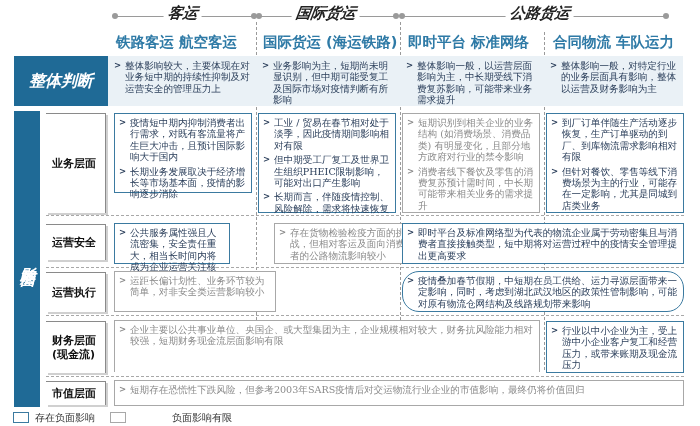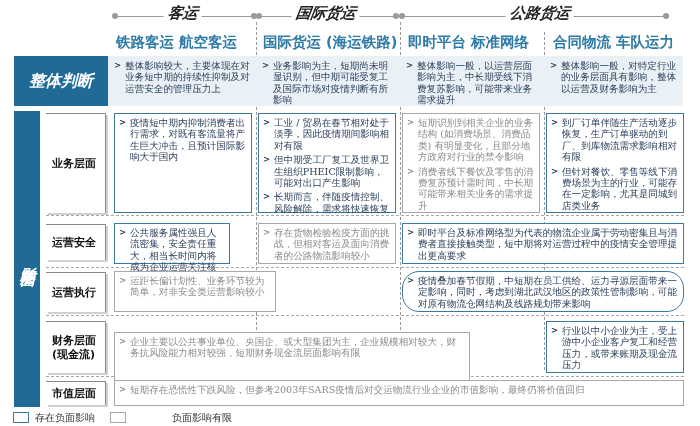--- a/index.html
+++ b/index.html
@@ -91,59 +91,60 @@
   </div>
 
 <div class="blue-head" style="left:14px; top:111px; width:26px; height:296px; font-size:15px; writing-mode:vertical-rl; letter-spacing:2px; text-orientation:upright;">影响层面</div>
 
 <div class="hdash" style="left:46px; top:215px; width:638px;"></div>
 <div class="hdash" style="left:46px; top:267px; width:638px;"></div>
 <div class="hdash" style="left:46px; top:315px; width:638px;"></div>
 <div class="hdash" style="left:46px; top:376px; width:638px;"></div>
 
 <div class="row-label" style="left:46px; top:113px; width:60px; height:100px;">业务层面</div>
-<div class="box neg" style="left:114px; top:113px; width:138px; height:100px;">
+<div class="box neg" style="left:114px; top:113px; width:138px; height:80px;">
   <div class="item">疫情短中期内抑制消费者出行需求，对既有客流量将产生巨大冲击，且预计国际影响大于国内</div>
+  <div class="item">长期业务发展取决于经济增长等市场基本面，疫情的影响逐步消除</div>
 </div>
 <div class="box neg" style="left:258px; top:113px; width:138px; height:100px;">
   <div class="item">工业 / 贸易在春节相对处于淡季，因此疫情期间影响相对有限</div>
   <div class="item">但中期受工厂复工及世界卫生组织PHEIC限制影响，可能对出口产生影响</div>
   <div class="item">长期而言，伴随疫情控制、风险解除，需求将快速恢复</div>
 </div>
 <div class="box lim" style="left:402px; top:113px; width:138px; height:100px;">
   <div class="item">短期识别到相关企业的业务结构 (如消费场景、消费品类) 有明显变化，且部分地方政府对行业的禁令影响</div>
   <div class="item">消费者线下餐饮及零售的消费复苏预计需时间，中长期可能带来相关业务的需求提升</div>
 </div>
 <div class="box neg" style="left:546px; top:113px; width:138px; height:100px;">
   <div class="item">到厂订单伴随生产活动逐步恢复，生产订单驱动的到厂、到库物流需求影响相对有限</div>
   <div class="item">但针对餐饮、零售等线下消费场景为主的行业，可能存在一定影响，尤其是同城到店类业务</div>
 </div>
 
 <div class="row-label" style="left:46px; top:224px; width:60px; height:36px;">运营安全</div>
 <div class="box neg" style="left:114px; top:223px; width:116px; height:41px;">
   <div class="item">公共服务属性强且人流密集，安全责任重大，相当长时间内将成为企业运营关注核心</div>
 </div>
-<div class="box lim" style="left:258px; top:223px; width:138px; height:41px;">
+<div class="box lim" style="left:274px; top:223px; width:138px; height:41px;">
   <div class="item">存在货物检验检疫方面的挑战，但相对客运及面向消费者的公路物流影响较小</div>
 </div>
 <div class="box neg" style="left:402px; top:223px; width:282px; height:41px;">
   <div class="item">即时平台及标准网络型为代表的物流企业属于劳动密集且与消费者直接接触类型，短中期将对运营过程中的疫情安全管理提出更高要求</div>
 </div>
 
 <div class="row-label" style="left:46px; top:272px; width:60px; height:40px;">运营执行</div>
 <div class="box lim" style="left:114px; top:271px; width:162px; height:41px;">
   <div class="item">运距长偏计划性、业务环节较为简单，对非安全类运营影响较小</div>
 </div>
 <div class="box neg" style="left:402px; top:271px; width:282px; height:41px;border-radius:17px;">
   <div class="item">疫情叠加春节假期，中短期在员工供给、运力寻源层面带来一定影响，同时，考虑到湖北武汉地区的政策性管制影响，可能对原有物流仓网结构及线路规划带来影响</div>
 </div>
 
 <div class="row-label" style="left:46px; top:321px; width:60px; height:52px; white-space:pre-line;">财务层面
 (现金流)</div>
-<div class="box lim" style="left:114px; top:332px; width:356px; height:52px; border-bottom:none;">
+<div class="box lim" style="left:114px; top:320px; width:426px; height:52px; border-bottom:none;">
   <div class="item">企业主要以公共事业单位、央国企、或大型集团为主，企业规模相对较大，财务抗风险能力相对较强，短期财务现金流层面影响有限</div>
 </div>
 <div class="box neg" style="left:546px; top:321px; width:138px; height:52px;">
   <div class="item">行业以中小企业为主，受上游中小企业客户复工和经营压力，或带来账期及现金流压力</div>
 </div>
 
 <div class="row-label" style="left:46px; top:381px; width:60px; height:24px;">市值层面</div>
 <div class="box lim" style="left:114px; top:380px; width:570px; height:26px;">
   <div class="item">短期存在恐慌性下跌风险，但参考2003年SARS疫情后对交运物流行业企业的市值影响，最终仍将价值回归</div>
 </div>

